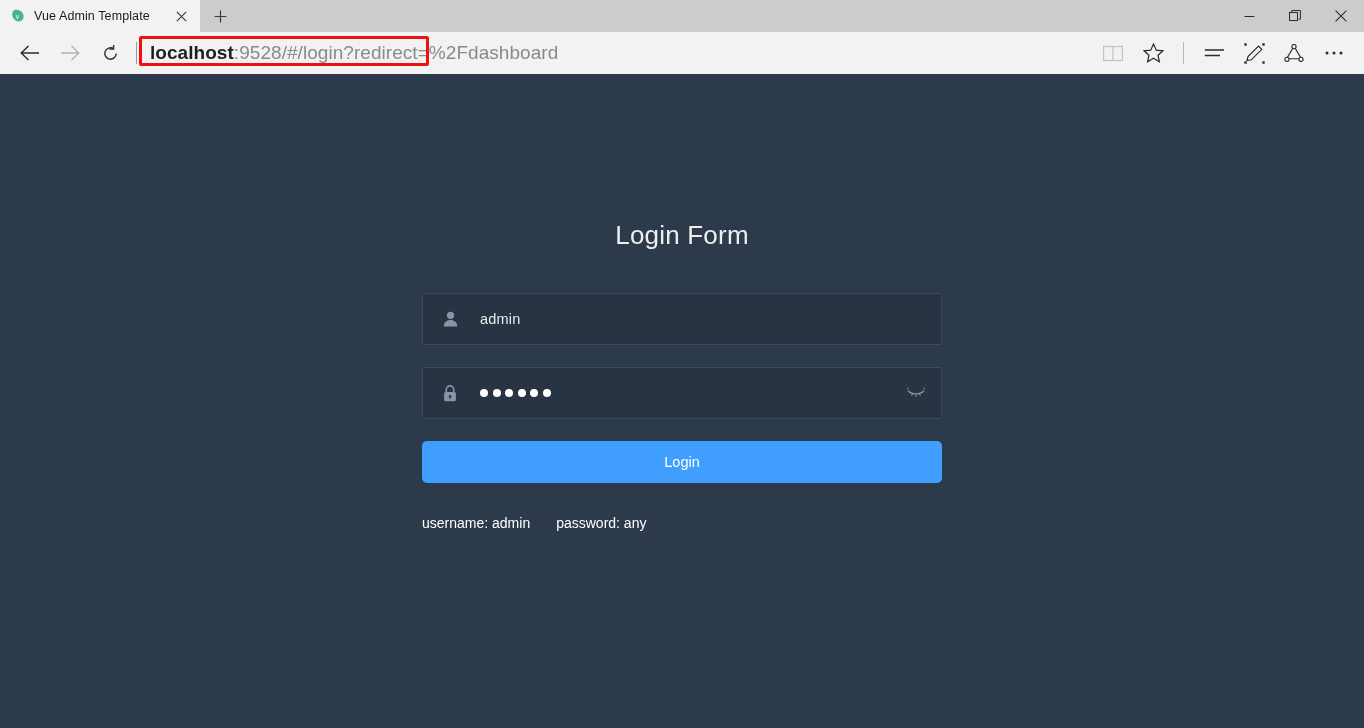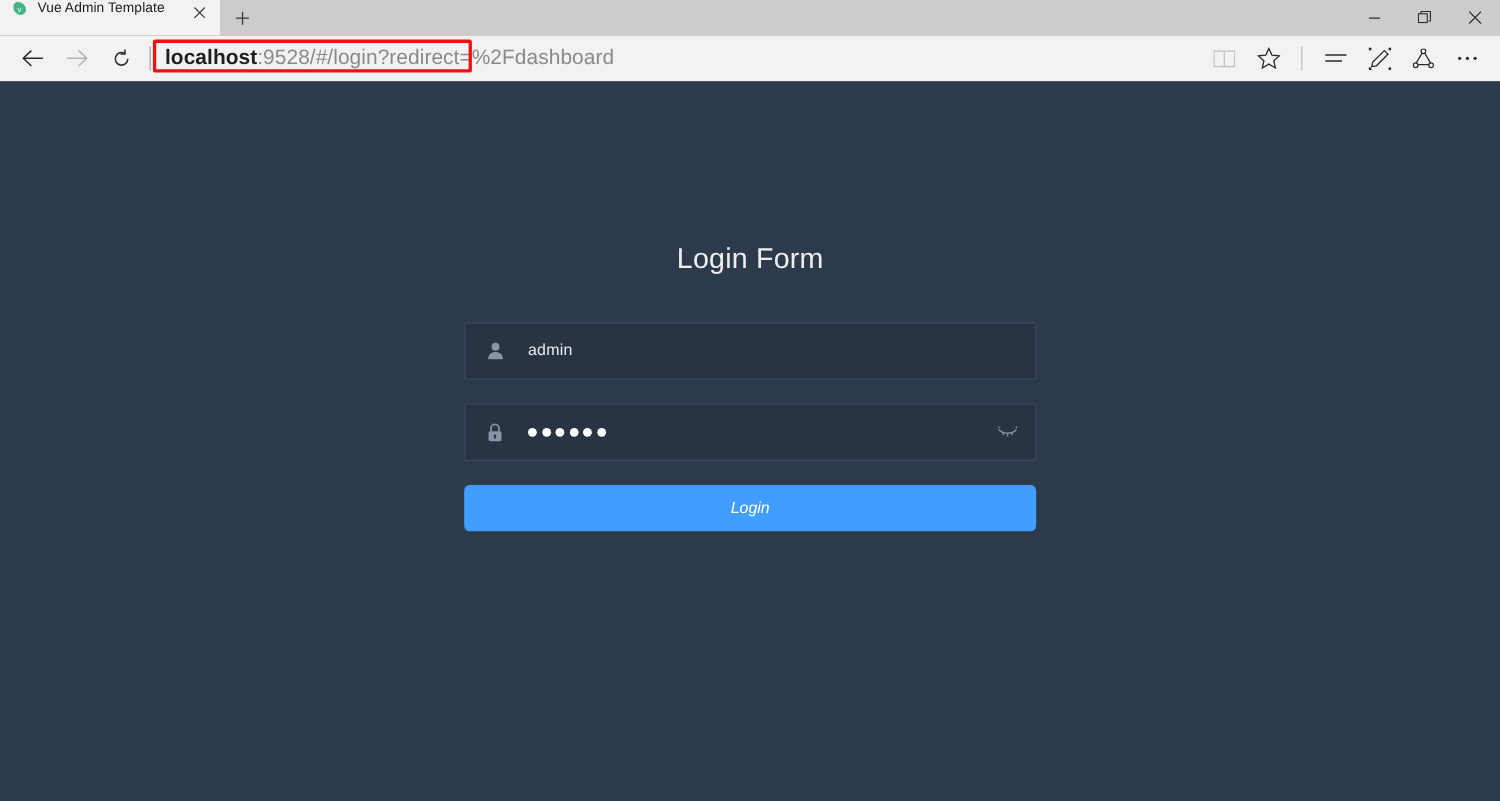--- a/index.html
+++ b/index.html
@@ -12,21 +12,21 @@
 
   
   #browser { width: 1364px; height: 728px; display: flex; flex-direction: column; }
 
   .tabstrip {
     height: 32px; background: #cccccc;
     display: flex; align-items: stretch; position: relative; flex: none;
   }
   .tab {
     width: 200px; height: 32px; background: #f2f2f2;
-    display: flex; padding: 0 8px 0 10px; gap: 8px;
+    display: flex; align-items: center; padding: 0 8px 0 10px; gap: 8px;
     position: relative;
   }
   .favicon { width: 16px; height: 16px; position: relative; flex: none; }
   .favicon svg { display: block; }
   .tab-title {
     font-size: 12.5px; color: #1a1a1a; white-space: nowrap;
     overflow: hidden; text-overflow: ellipsis; flex: 1;
     letter-spacing: .1px;
   }
   .tab-close {
@@ -112,21 +112,21 @@
   }
   .eyebtn {
     width: 26px; flex: none; display: flex; align-items: center;
     justify-content: center; color: #889aab;
   }
   .login-btn {
     width: 100%; height: 42px; background: #409eff; border: none;
     border-radius: 5px; color: #ffffff; font-size: 14.5px;
     font-family: "Liberation Sans", sans-serif;
     display: flex; align-items: center; justify-content: center;
-    margin-top: 8px; cursor: pointer; font-style: italic;
+    margin-top: 8px; cursor: pointer;
   }
   .tips {
     margin-top: 32px; color: #ffffff; font-size: 14px;
     display: flex; gap: 26px;
   }
   .tips span { white-space: nowrap; }
 </style>
 </head>
 <body>
 
@@ -276,16 +276,20 @@
         <span class="eyebtn">
           <svg width="18" height="12" viewBox="0 0 18 12">
             <path d="M1 3.4 C4 8 14 8 17 3.4" stroke="#8795a6" stroke-width="1.3" fill="none"></path>
             <path d="M1.4 2.2 L0.4 0.9 M16.6 2.2 L17.6 0.9 M5.4 6.6 L4.7 8.6 M12.6 6.6 L13.3 8.6 M9 7.7 V9.8" stroke="#8795a6" stroke-width="1.2" fill="none"></path>
           </svg>
         </span>
       </div>
 
       <button class="login-btn">Login</button>
 
+      <div class="tips">
+        <span>username: admin</span>
+        <span>password: any</span>
+      </div>
     </div>
   </div>
 
 </div>
 
 </body></html>

